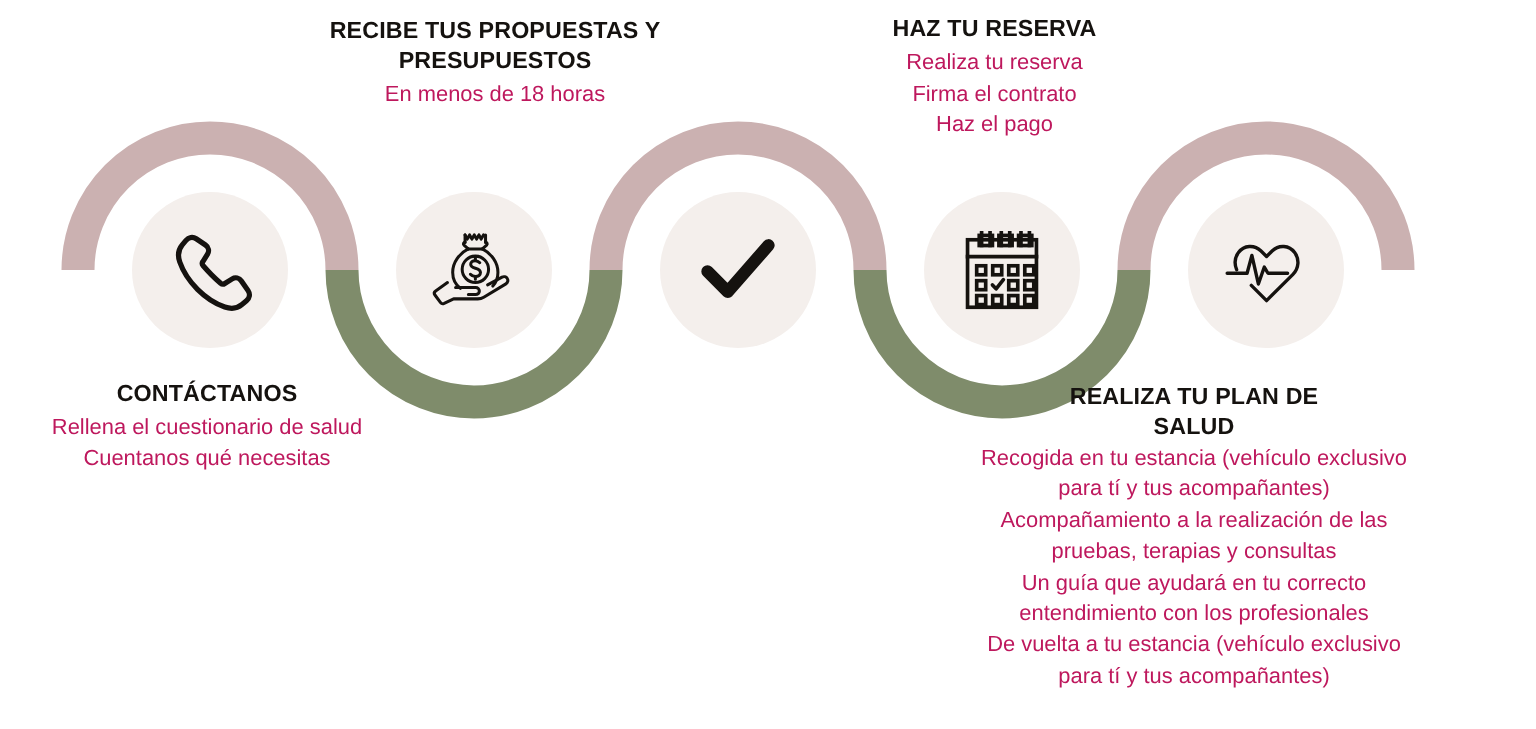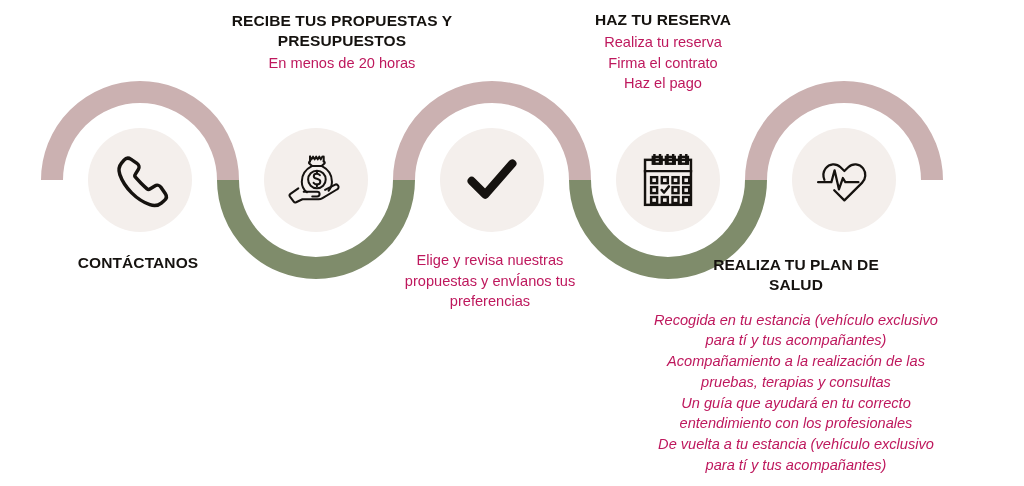--- a/index.html
+++ b/index.html
@@ -34,21 +34,21 @@
     color: #15120f;
     white-space: pre-line;
   }
   .step-body {
     font-size: 14.6px;
     line-height: 1.42;
     color: #be185d;
     white-space: pre-line;
     margin-top: 2px;
   }
-  .step-body.tight { margin-top: 15px; font-style: italic; }
+  .step-body.tight { margin-top: 1px; }
 </style>
 </head>
 <body>
 
 <div id="stage">
 
   <svg id="wave" viewBox="0 0 1024 486" width="1024" height="486" aria-hidden="true">
     <g fill="none" stroke-width="22" stroke-linecap="butt">
 
       <path d="M 52 180 A 88 88 0 0 1 228 180" stroke="#cbb1b1"></path>
@@ -145,32 +145,31 @@
         <path d="M13.2 30.8 c-1.6-4-1.3-8.7 1.3-12.2 3.9-5.2 11.2-5.7 15.8-1.2
                  l4.1 4 4.1-4c4.6-4.5 11.9-4 15.8 1.2 3.5 4.7 3 11.3-1.2 15.5
                  l-18.7 18.6 -10.8-10.8"></path>
         <path d="M6.5 33.3 h14.1 l3.4-12.6 4.6 20.2 4.2-12 2.6 4.4 h13.9"></path>
       </svg>
     </span>
   </div>
 
   <div class="step-text" style="left:0px; top:253px; width:276px;">
     <div class="step-title">CONTÁCTANOS</div>
+    <div class="step-body">Rellena el cuestionario de salud
+Cuentanos qué necesitas</div>
   </div>
 
-  <div class="step-text" style="left:168px; top:11px; width:348px;">
+  <div class="step-text" style="left:156px; top:11px; width:348px;">
     <div class="step-title">RECIBE TUS PROPUESTAS Y
 PRESUPUESTOS</div>
-    <div class="step-body">En menos de 20 horas</div>
+    <div class="step-body">En menos de 18 horas</div>
   </div>
 
   <div class="step-text" style="left:350px; top:248px; width:280px;">
-    <div class="step-body">Elige y revisa nuestras
-propuestas y envÍanos tus
-preferencias</div>
   </div>
 
   <div class="step-text" style="left:548px; top:10px; width:230px;">
     <div class="step-title">HAZ TU RESERVA</div>
     <div class="step-body">Realiza tu reserva
 Firma el contrato
 Haz el pago</div>
   </div>
 
   <div class="step-text" style="left:604px; top:255px; width:384px;">

